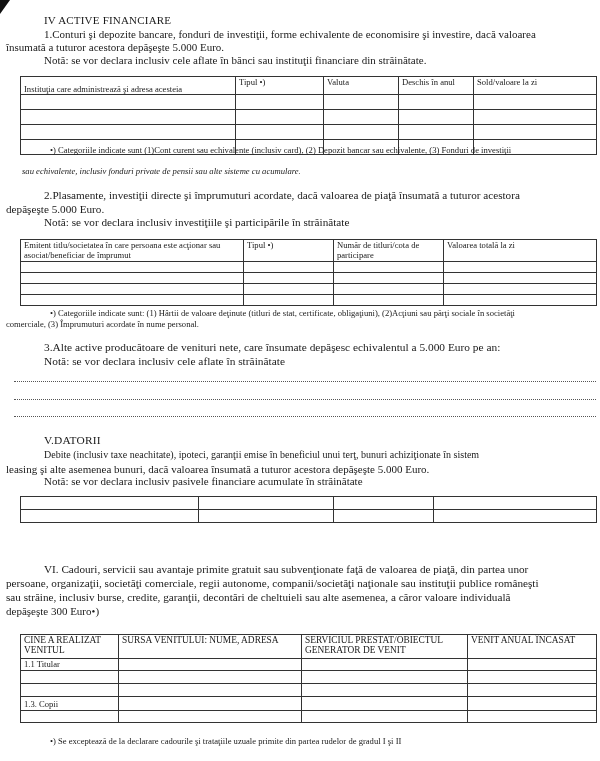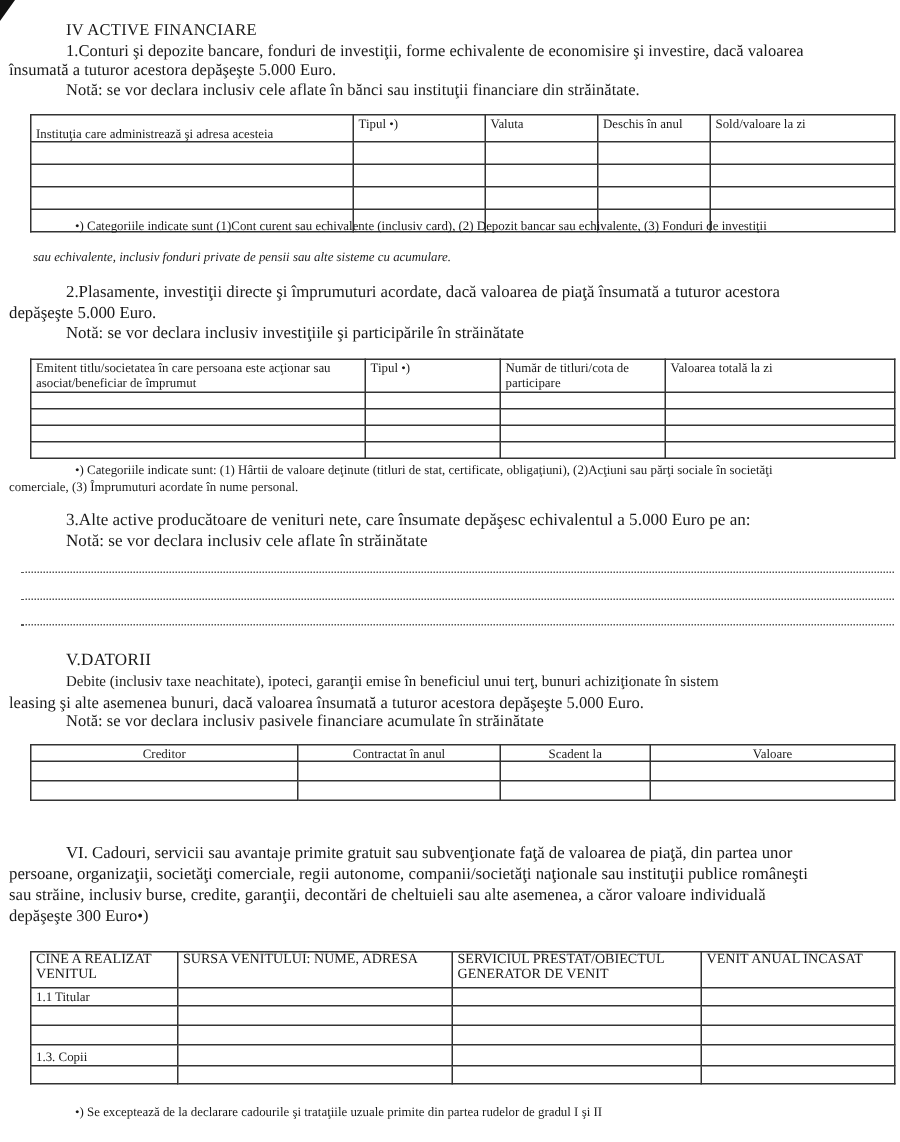--- a/index.html
+++ b/index.html
@@ -140,26 +140,20 @@
 <div class="abs t" style="left:44px; top:475px; font-size:11px;">Notă: se vor declara inclusiv pasivele financiare acumulate în străinătate</div>
 
 <table class="tbl" style="left:20px; top:496px; width:576px;">
   <colgroup>
       <col style="width:178px">
       <col style="width:135px">
       <col style="width:100px">
       <col style="width:163px">
     </colgroup>
   <tbody>
-      <tr style="height:11px">
-    <td class="center">Creditor</td>
-    <td class="center">Contractat în anul</td>
-    <td class="center">Scadent la</td>
-    <td class="center">Valoare</td>
-  </tr>
   <tr style="height:13px">
         <td></td>
         <td></td>
         <td></td>
         <td></td>
       </tr>
   <tr style="height:13px">
         <td></td>
         <td></td>
         <td></td>

